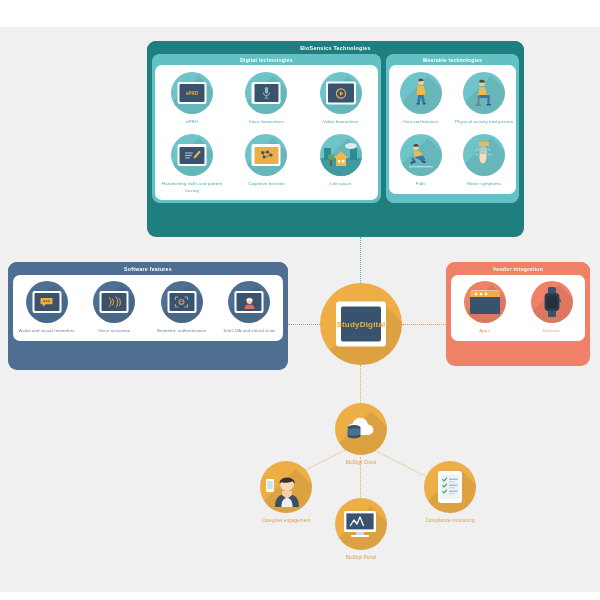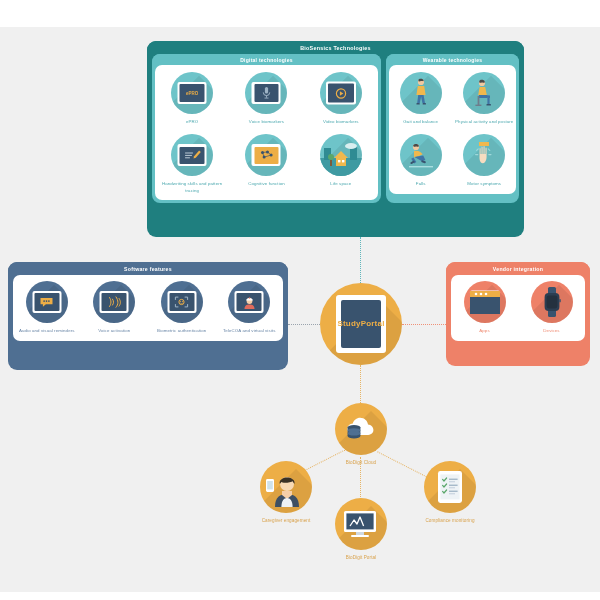--- a/index.html
+++ b/index.html
@@ -111,21 +111,21 @@
     position: absolute; left: 320px; top: 283px;
     width: 82px; height: 82px; border-radius: 50%;
     background: #edae46;
     overflow: hidden;
   }
   #study-device .shade {
     right: -14px; bottom: -22px; width: 72px; height: 72px;
     background: rgba(0,0,0,.07);
   }
   #study-device .tablet {
-    width: 50px; height: 58px; padding: 5px; border-radius: 3px;
+    width: 50px; height: 45px; padding: 5px; border-radius: 3px;
   }
   #study-device .screen {
     font-size: 8px; line-height: 1.25; text-align: center;
     font-weight: bold; letter-spacing: .2px; border-radius: 2px;
   }
 
   
   .node { position: absolute; text-align: center; width: 110px; }
   .node .circ { width: 52px; height: 52px; margin-bottom: 5px; }
   .node .caption { font-size: 4.6px; }
@@ -471,21 +471,21 @@
       </div>
     </div>
   </div>
 
   <div id="study-device">
     <div class="shade"></div>
     <div class="tablet">
       <div class="screen">
         <span>Study</span>
           <br>
-        <span>Portal</span>
+        <span>Digital</span>
       </div>
     </div>
   </div>
 
   <div class="node" id="node-cloud">
     <div class="circ amber" style="position:relative;">
       <div class="shade" style="right:-8px;bottom:-14px;width:48px;height:48px;"></div>
       <svg class="glyph" width="40" height="28" viewBox="0 0 40 28" aria-hidden="true">
         <path d="M13 20c-4 0-6.6-2.6-6.6-5.8 0-3 2.4-5.4 5.4-5.6.8-3.4 3.8-5.8 7.4-5.8 4 0 7.2 2.8 7.8 6.6 3 .2 5.4 2.6 5.4 5.6 0 3.2-2.8 5-6.6 5z" fill="#ffffff"></path>
         <ellipse cx="13" cy="12.4" rx="6.4" ry="2.4" fill="#39536e"></ellipse>

